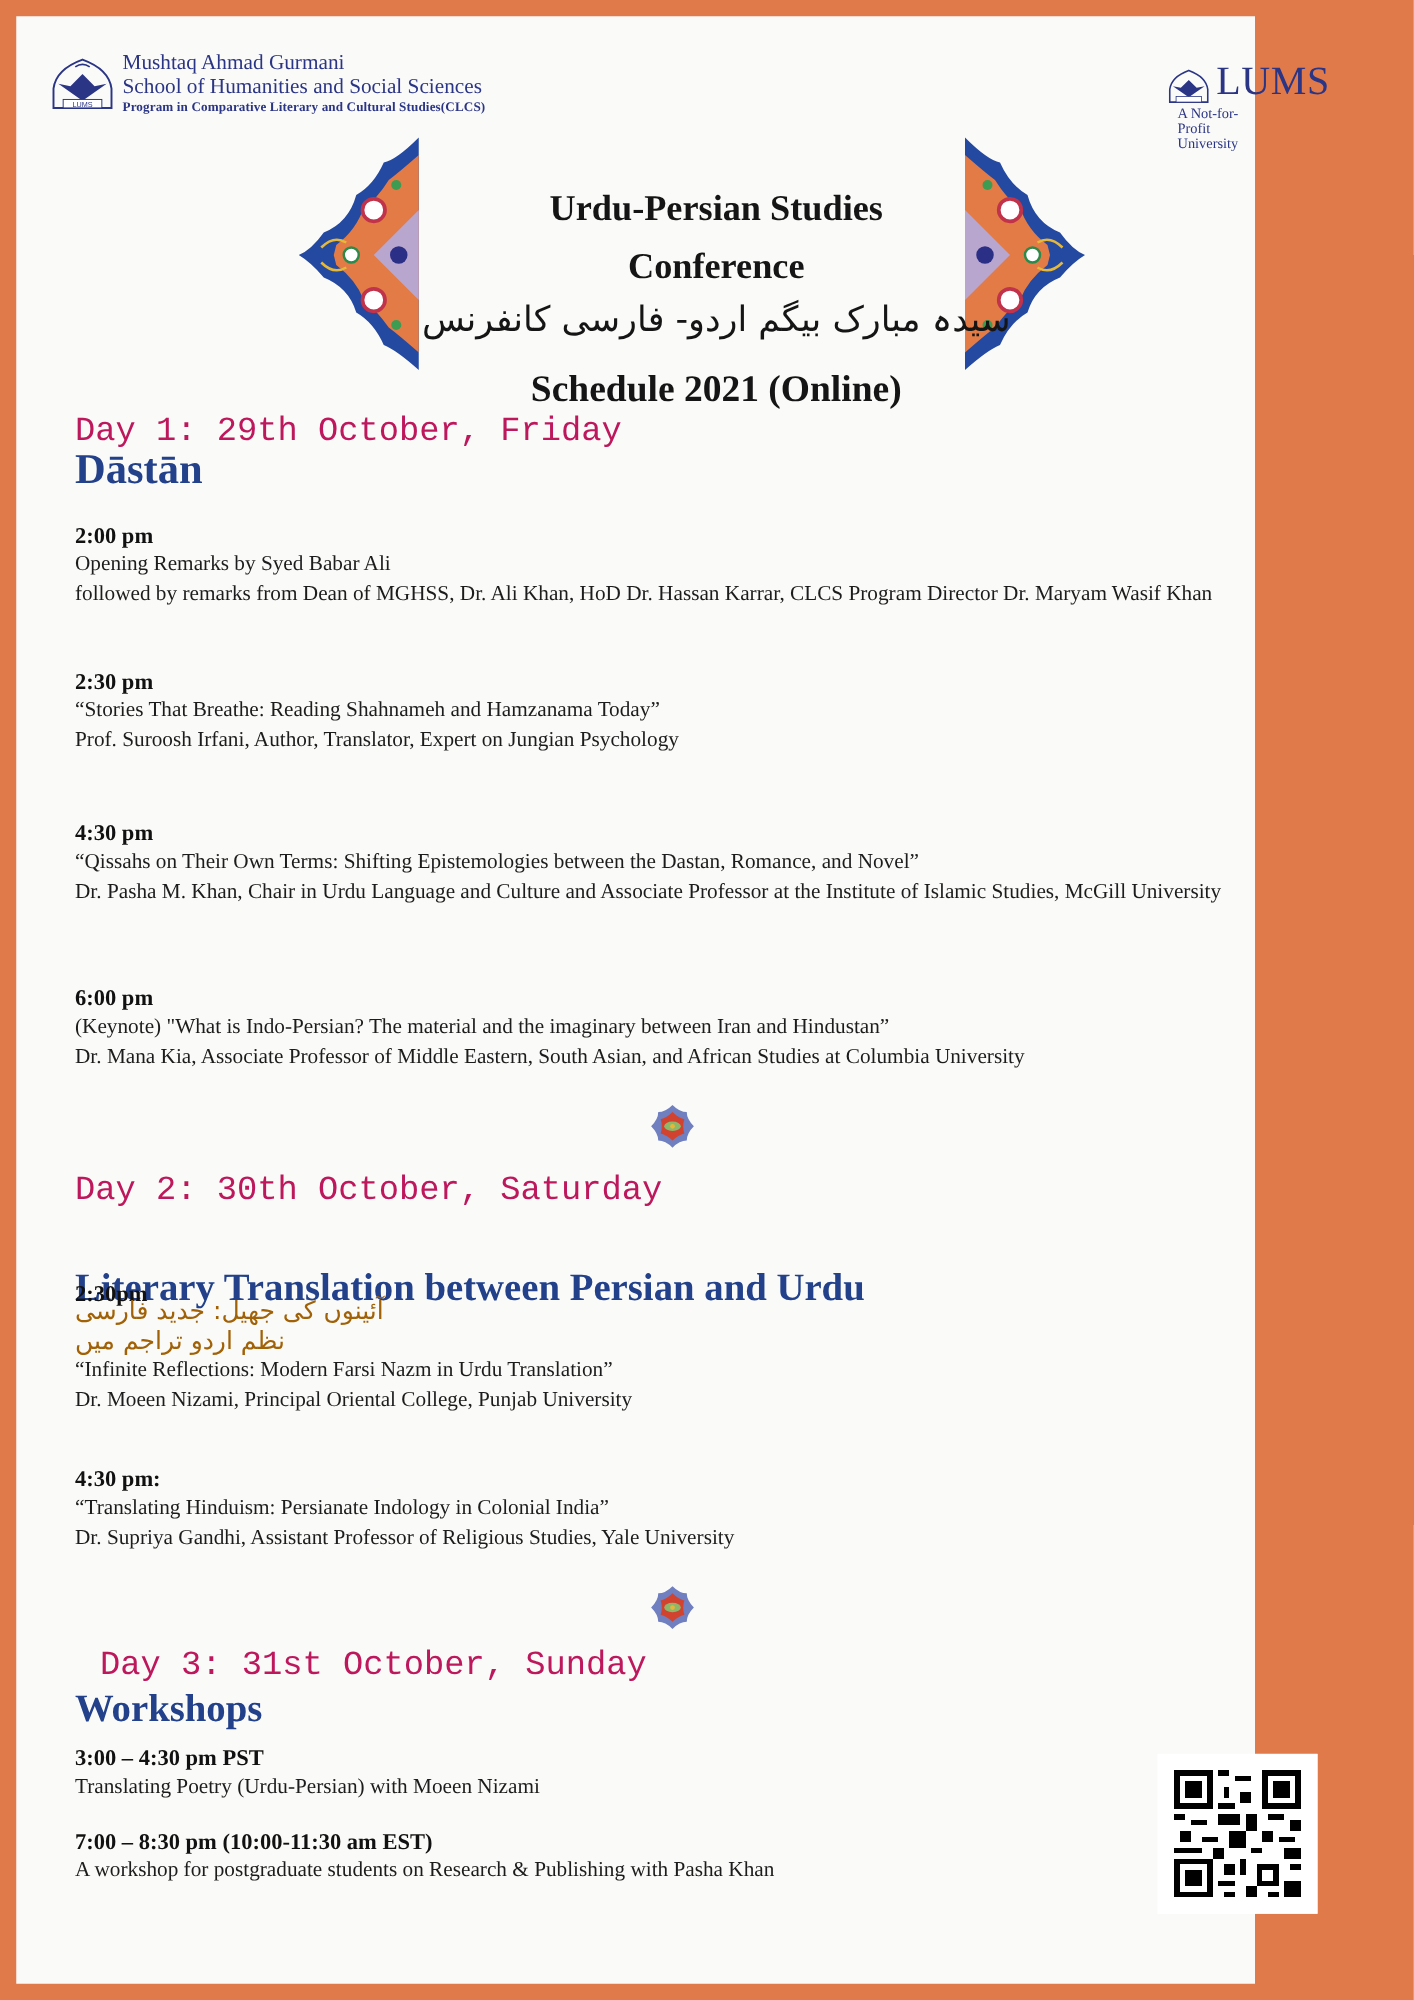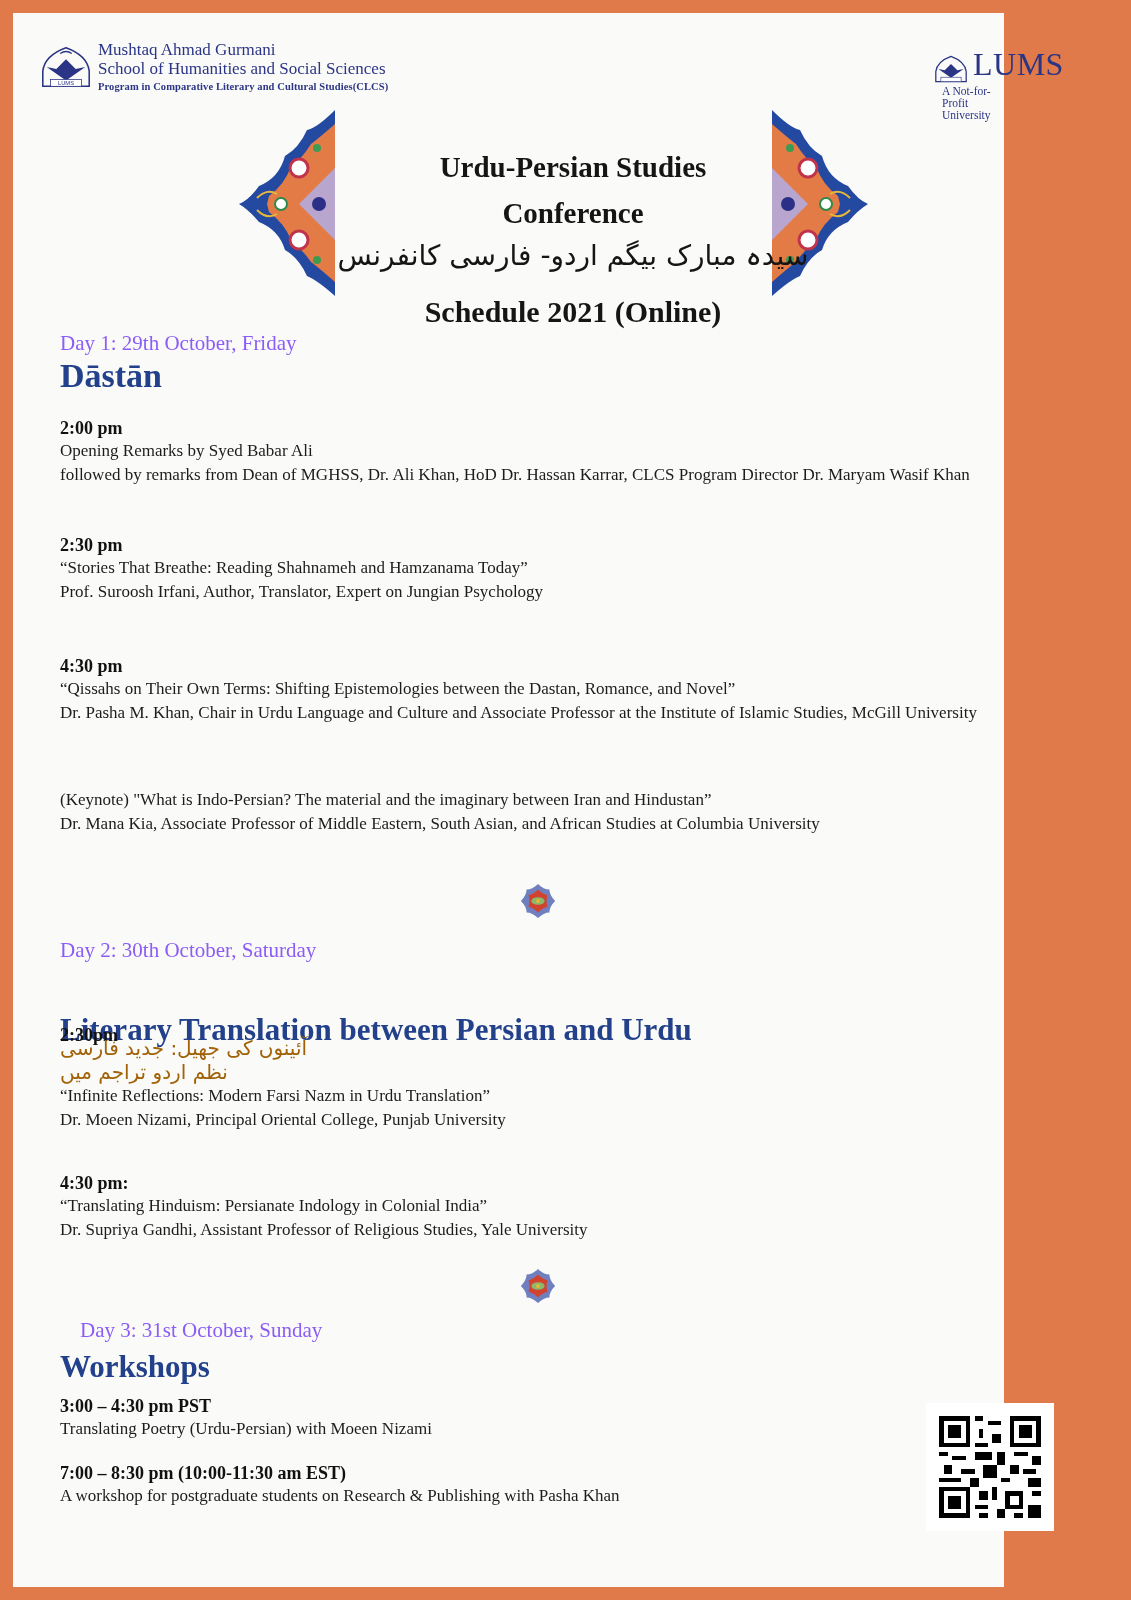--- a/index.html
+++ b/index.html
@@ -28,21 +28,21 @@
   .t-inaug { top:108px; font-size:15px; font-weight:bold; }
   .t-main1 { top:138px; font-size:29px; font-weight:bold; }
   .t-main2 { top:184px; font-size:29px; font-weight:bold; }
   .t-urdu { top:226px; font-size:28px; direction:rtl; font-family:"DejaVu Sans", sans-serif; }
   .t-sched { top:282px; font-size:30px; font-weight:bold; }
 
   .orn-left { left:224px; top:95px; width:100px; height:190px; }
   .orn-right { left:757px; top:95px; width:100px; height:190px; }
 
   
-  .day-label { font-size:21px; color:#8b5cf6; }
+  .day-label { font-size:27px; color:#be185d;font-family:Liberation Mono, monospace; }
   .day-title { font-size:31px; font-weight:bold; color:#22418A; }
   .time { font-size:18px; font-weight:bold; color:#111; }
   .line { font-size:17px; color:#1c1c1c; line-height:24px; white-space:nowrap; }
   .wrap { white-space:normal; width:960px; }
   .urdu-line { font-size:20px; direction:rtl; text-align:left; font-family:"DejaVu Sans", sans-serif; color:#a16207; }
   .divider { width:38px; height:38px; }
   .qr { left:913px; top:1390px; width:128px; height:128px; background:#fff; }
 </style>
 </head>
 <body>
@@ -119,20 +119,21 @@
     <div class="line">Prof. Suroosh Irfani, Author, Translator, Expert on Jungian Psychology</div>
   </div>
 
   <div class="abs" style="left:47px;top:643px;">
     <div class="time">4:30 pm</div>
     <div class="line">“Qissahs on Their Own Terms: Shifting Epistemologies between the Dastan, Romance, and Novel”</div>
     <div class="line wrap">Dr. Pasha M. Khan, Chair in Urdu Language and Culture and Associate Professor at the Institute of Islamic Studies, McGill University</div>
   </div>
 
   <div class="abs" style="left:47px;top:775px;">
+    <div class="time">6:00 pm</div>
     <div class="line">(Keynote) "What is Indo-Persian? The material and the imaginary between Iran and Hindustan”</div>
     <div class="line">Dr. Mana Kia, Associate Professor of Middle Eastern, South Asian, and African Studies at Columbia University</div>
   </div>
 
   <svg class="abs divider" style="left:506px;top:869px;" viewBox="0 0 40 40">
     <path d="M20 2 Q26 8 32 8 Q32 14 38 20 Q32 26 32 32 Q26 32 20 38 Q14 32 8 32 Q8 26 2 20 Q8 14 8 8 Q14 8 20 2Z" fill="#6F7FC0"></path>
     <path d="M20 8 Q25 13 30 14 Q28 20 30 26 Q25 27 20 32 Q15 27 10 26 Q12 20 10 14 Q15 13 20 8Z" fill="#D2432F"></path>
     <ellipse cx="20" cy="20" rx="7" ry="4" fill="#8DB86A"></ellipse>
     <circle cx="20" cy="20" r="2" fill="#E6B83A"></circle>
   </svg>

